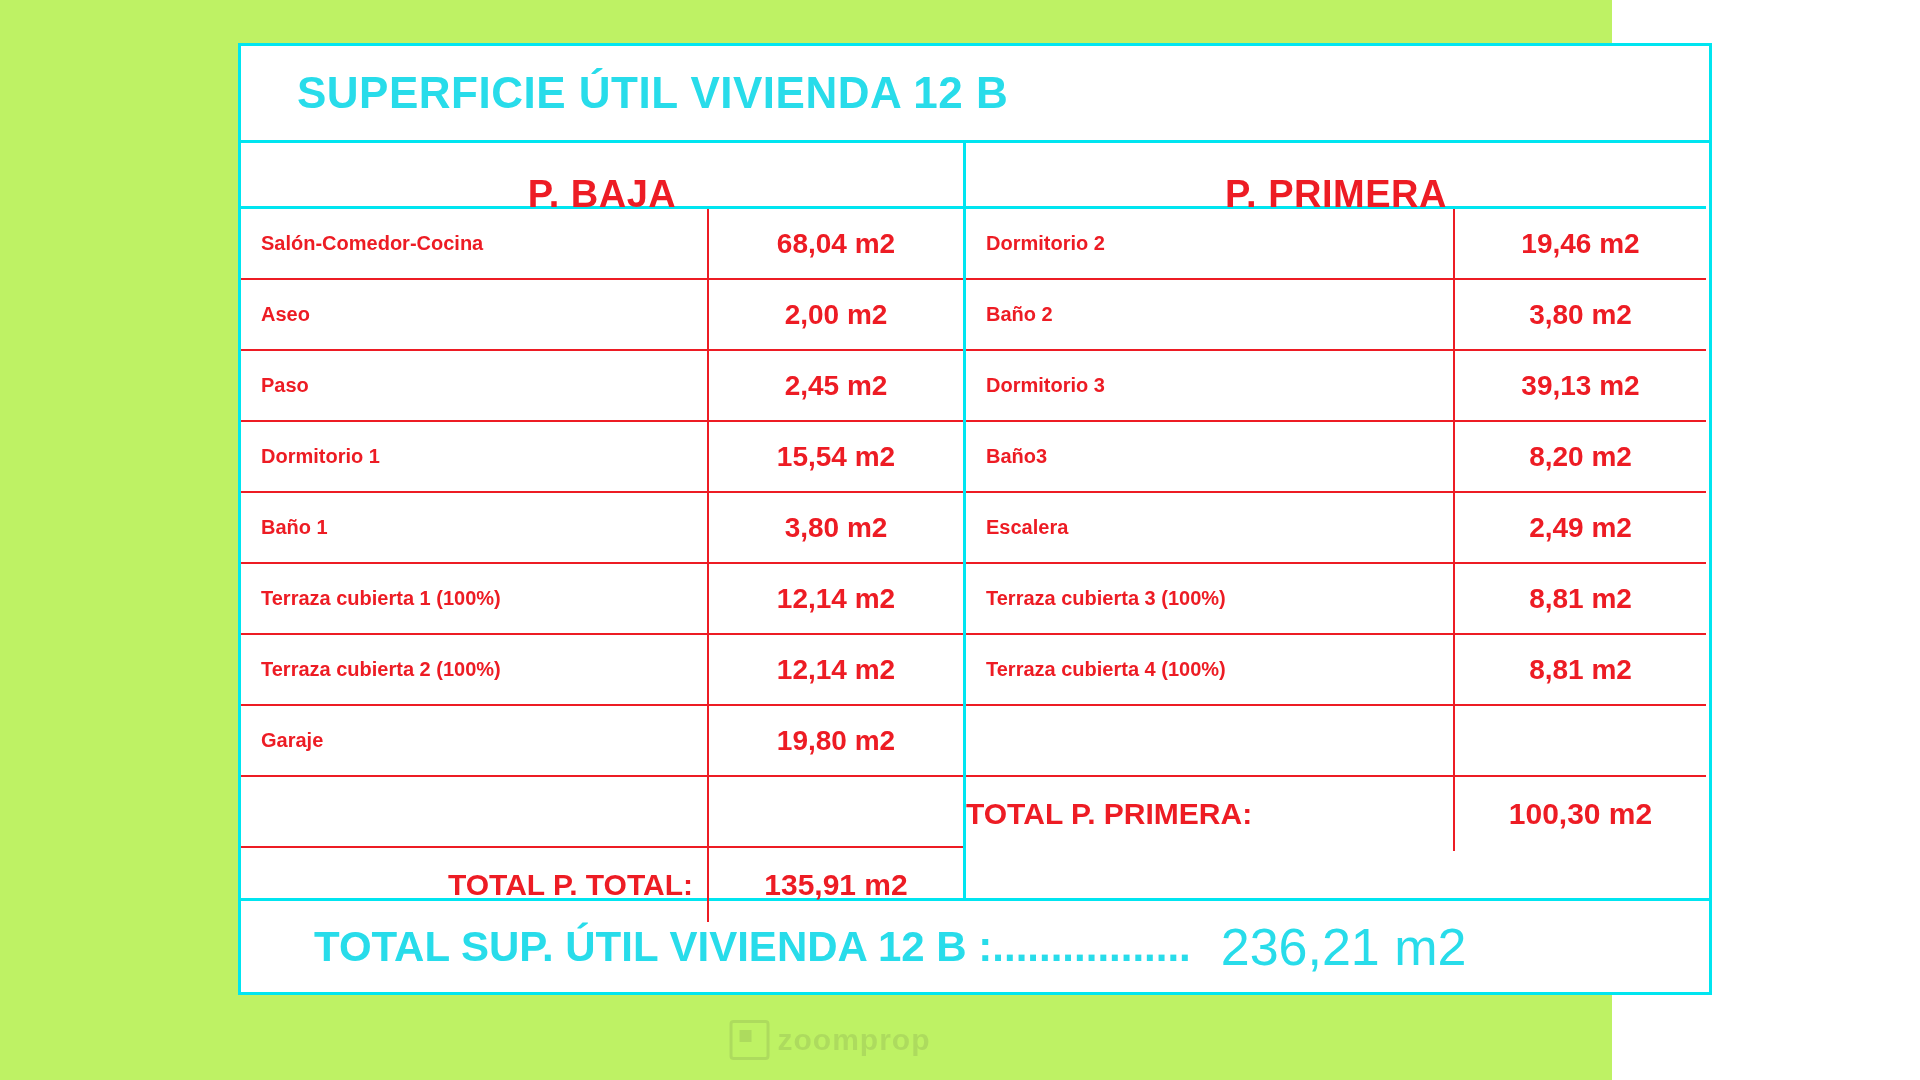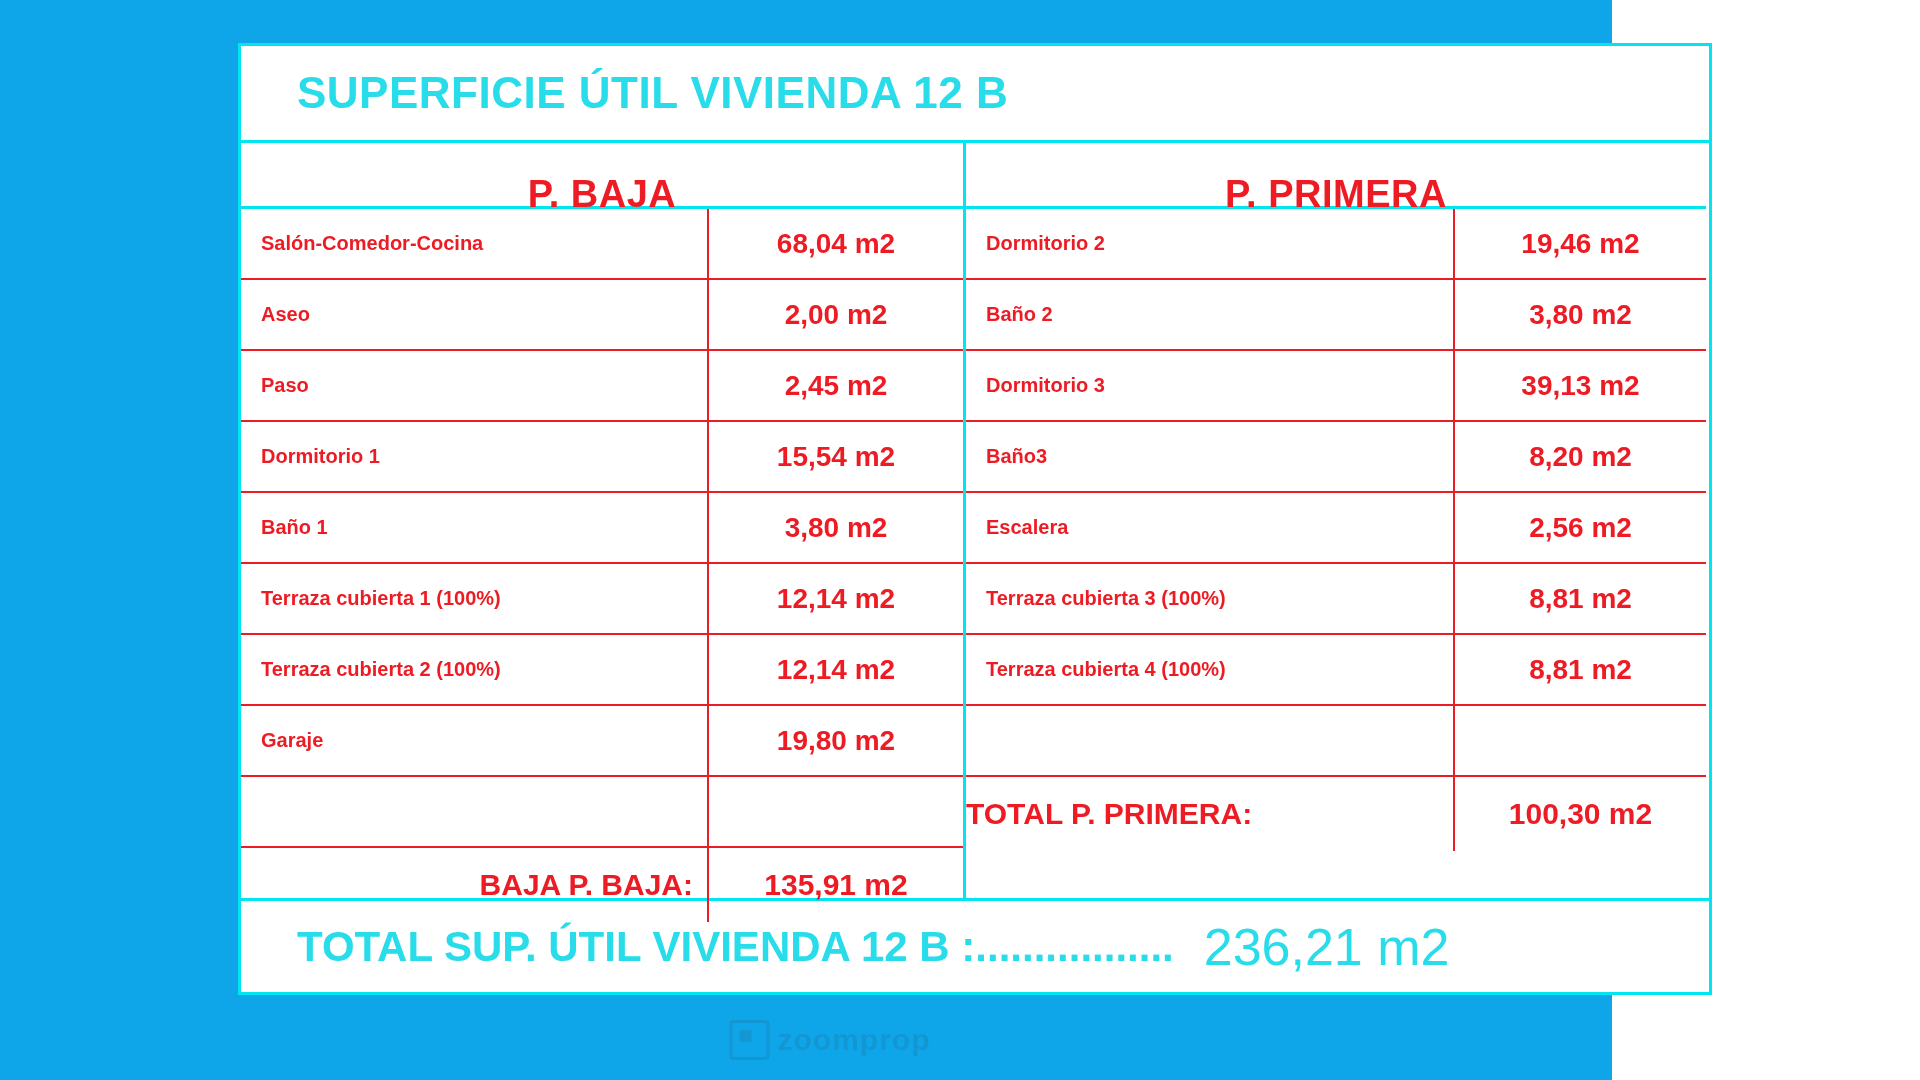--- a/index.html
+++ b/index.html
@@ -10,21 +10,21 @@
     height: 1080px;
     overflow: hidden;
     font-family: "Liberation Sans", sans-serif;
   }
 
   .sheet {
     position: absolute;
     left: 0; top: 0;
     width: 1612px;
     height: 1080px;
-    background: #0ea5e9;
+    background: #bef264;
   }
 
   
   .table-wrap {
     position: absolute;
     left: 238px;
     top: 43px;
     width: 1474px;
     height: 952px;
     border: 3px solid #00e5f0;
@@ -154,21 +154,21 @@
     justify-content: center;
     height: 100%;
   }
 
   
   .grand-band {
     height: 94px;
     border-top: 3px solid #00e5f0;
     display: flex;
     align-items: center;
-    padding-left: 56px;
+    padding-left: 73px;
     box-sizing: border-box;
     gap: 30px;
   }
   .grand-band .grand-label {
     color: #28dcea;
     font-size: 42px;
     font-weight: bold;
     white-space: nowrap;
   }
   .grand-band .grand-value {
@@ -261,21 +261,21 @@
           <div class="row">
             <div class="cell-name">Garaje</div>
             <div class="cell-val">19,80 m2</div>
           </div>
           <div class="row blank">
             <div class="cell-name"></div>
             <div class="cell-val"></div>
           </div>
         </div>
         <div class="total-row">
-          <div class="total-label">BAJA P. BAJA:</div>
+          <div class="total-label">TOTAL P. TOTAL:</div>
           <div class="total-value">135,91 m2</div>
         </div>
       </div>
 
       <div class="col right">
         <div class="col-header">
           <span class="hdr-text">P. PRIMERA</span>
         </div>
         <div class="rows">
           <div class="row">
@@ -289,21 +289,21 @@
           <div class="row">
             <div class="cell-name">Dormitorio 3</div>
             <div class="cell-val">39,13 m2</div>
           </div>
           <div class="row">
             <div class="cell-name">Baño3</div>
             <div class="cell-val">8,20 m2</div>
           </div>
           <div class="row">
             <div class="cell-name">Escalera</div>
-            <div class="cell-val">2,56 m2</div>
+            <div class="cell-val">2,49 m2</div>
           </div>
           <div class="row">
             <div class="cell-name">Terraza cubierta 3 (100%)</div>
             <div class="cell-val">8,81 m2</div>
           </div>
           <div class="row">
             <div class="cell-name">Terraza cubierta 4 (100%)</div>
             <div class="cell-val">8,81 m2</div>
           </div>
           <div class="row blank">

